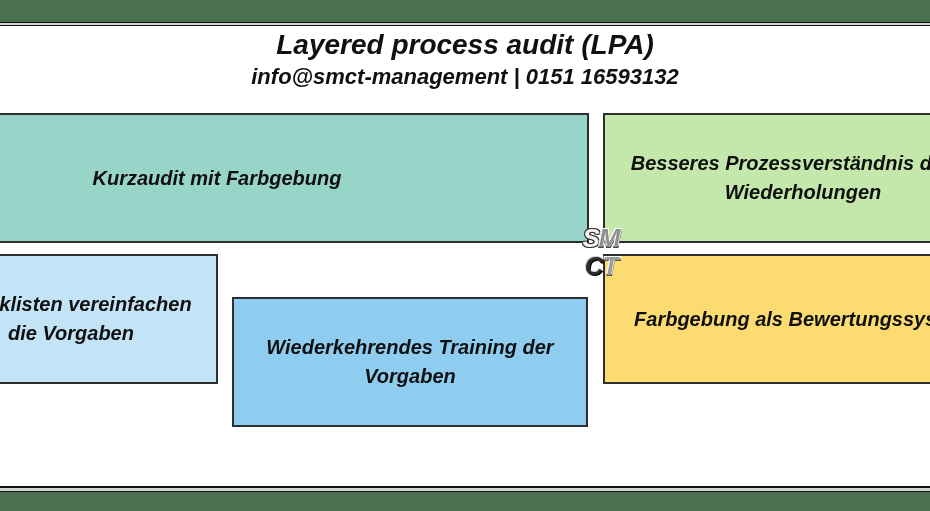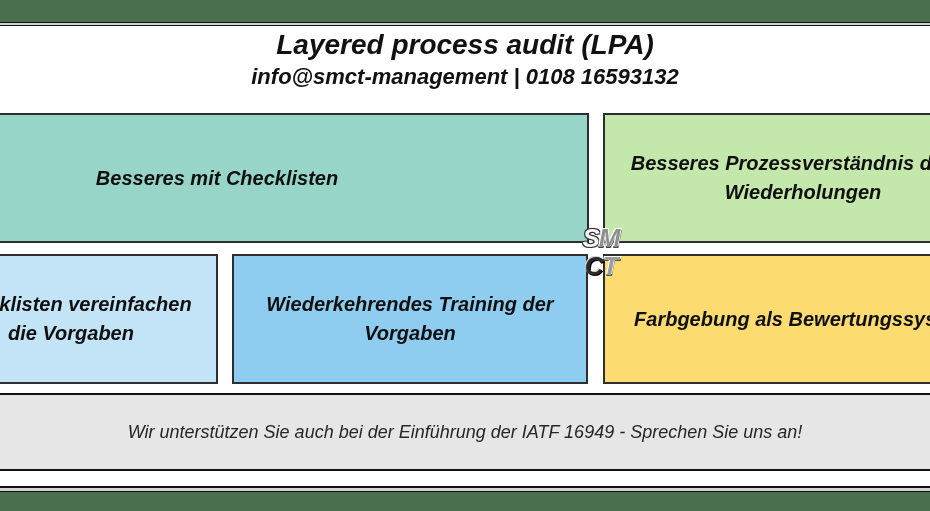--- a/index.html
+++ b/index.html
@@ -66,51 +66,48 @@
 <body>
 
 <div class="page">
 
   <div class="hbar bar-green-top" style="background: rgb(74, 112, 80);"></div>
   <div class="hbar bar-dark1"></div>
   <div class="hbar bar-light1"></div>
   <div class="hbar bar-dark2"></div>
 
   <h1 class="title">Layered process audit (LPA)</h1>
-  <p class="subtitle">info@smct-management | 0108 16593132</p>
+  <p class="subtitle">info@smct-management | 0151 16593132</p>
 
   <div class="box box-kurzaudit" style="background: rgb(151, 213, 201);">
-    <span class="box-label">Besseres mit Checklisten</span>
+    <span class="box-label">Kurzaudit mit Farbgebung</span>
   </div>
 
   <div class="box box-verstaendnis" style="background: rgb(196, 231, 172);">
     <span class="box-label">Besseres Prozessverständnis durch
 Wiederholungen</span>
   </div>
 
   <div class="box box-checklisten" style="background: rgb(195, 227, 246);">
     <span class="box-label">Checklisten vereinfachen
 die Vorgaben</span>
   </div>
 
-  <div class="box box-training" style="background: rgb(143, 205, 240);">
+  <div class="box box-training" style="background: rgb(143, 205, 240); margin-top: 43px;">
     <span class="box-label">Wiederkehrendes Training der
 Vorgaben</span>
   </div>
 
   <div class="box box-farbgebung" style="background: rgb(252, 219, 113);">
     <span class="box-label">Farbgebung als Bewertungssystem</span>
   </div>
 
   <div class="logo">
     <div class="logo-row"><span class="lg-s">S</span><span class="lg-m">M</span></div>
     <div class="logo-row"><span class="lg-c">C</span><span class="lg-t">T</span></div>
   </div>
 
-  <div class="footer-strip" style="background: rgb(230, 230, 230);">
-    <span class="footer-text">Wir unterstützen Sie auch bei der Einführung der IATF 16949 - Sprechen Sie uns an!</span>
-  </div>
 
   <div class="hbar bar-dark3"></div>
   <div class="hbar bar-light2"></div>
   <div class="hbar bar-green-bottom" style="background: rgb(74, 112, 80);"></div>
 
 </div>
 
 </body></html>

